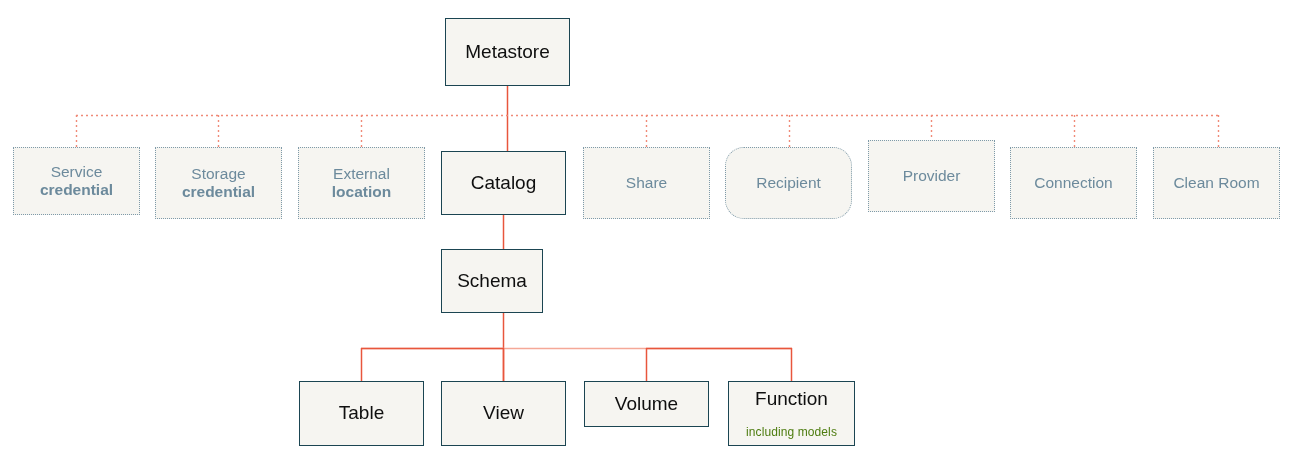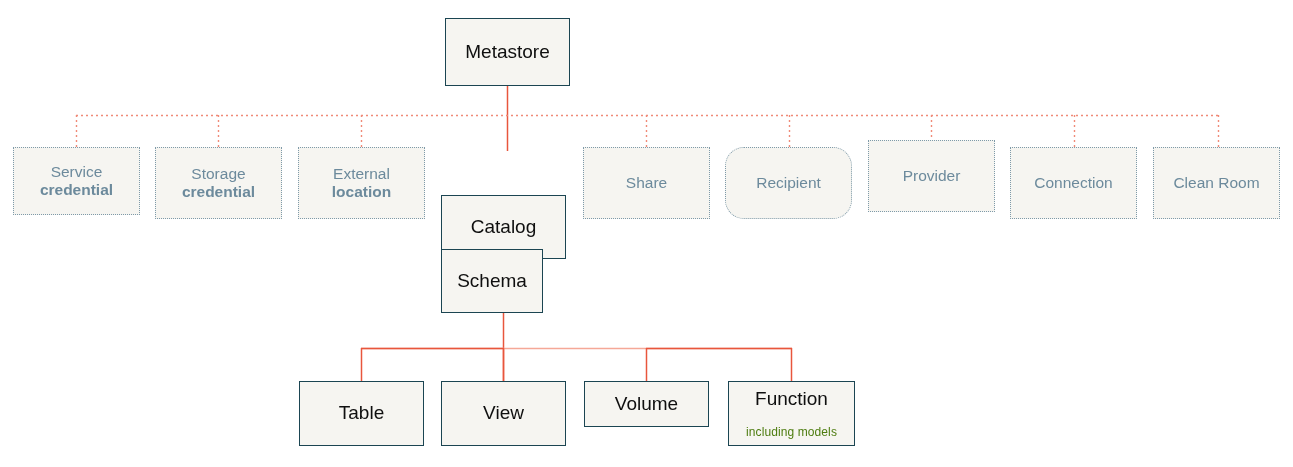--- a/index.html
+++ b/index.html
@@ -109,21 +109,21 @@
   <div class="node dotted" style="left:155px; top:147px; width:127px; height:72px;">
     <span class="main-label">Storage</span>
     <span class="line2">credential</span>
   </div>
 
   <div class="node dotted" style="left:298px; top:147px; width:127px; height:72px;">
     <span class="main-label">External</span>
     <span class="line2">location</span>
   </div>
 
-  <div class="node solid" style="left:441px; top:151px; width:125px; height:64px;margin-top:44px;">
+  <div class="node solid" style="left:441px; top:151px; width:125px; height:64px;">
     <span class="main-label">Catalog</span>
   </div>
 
   <div class="node dotted" style="left:583px; top:147px; width:127px; height:72px;">
     <span class="main-label">Share</span>
   </div>
 
   <div class="node dotted" style="left:725px; top:147px; width:127px; height:72px;border-radius:19px;">
     <span class="main-label">Recipient</span>
   </div>

